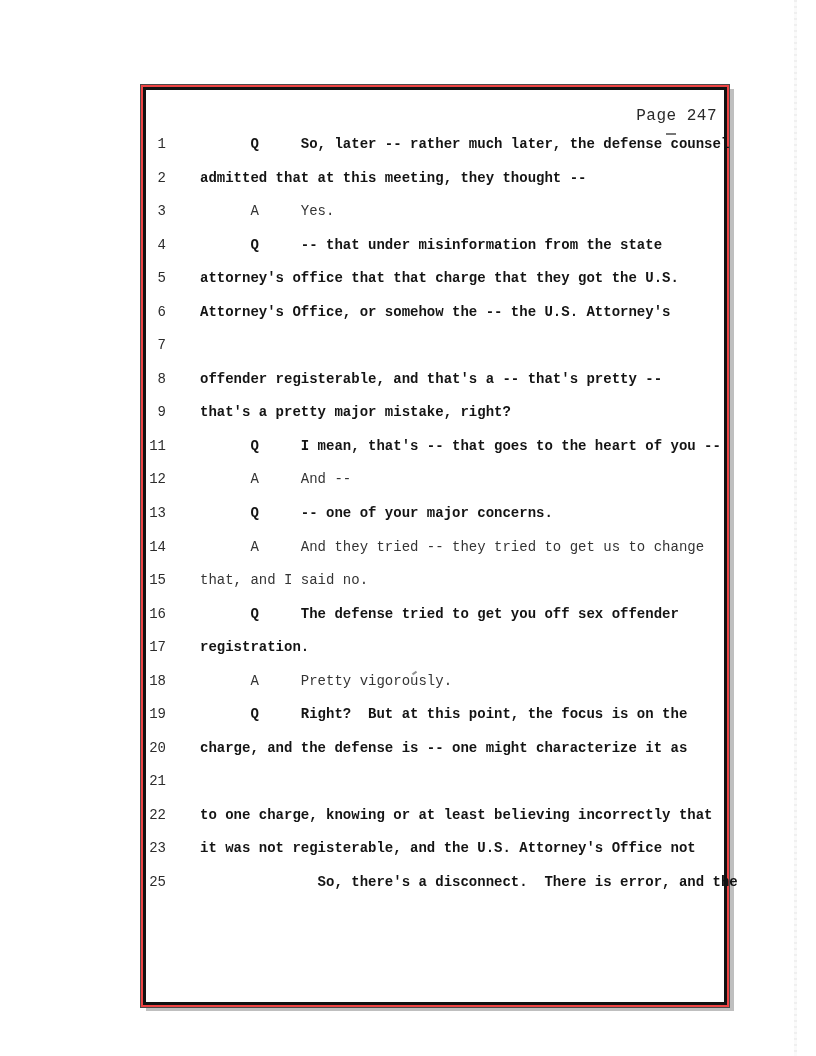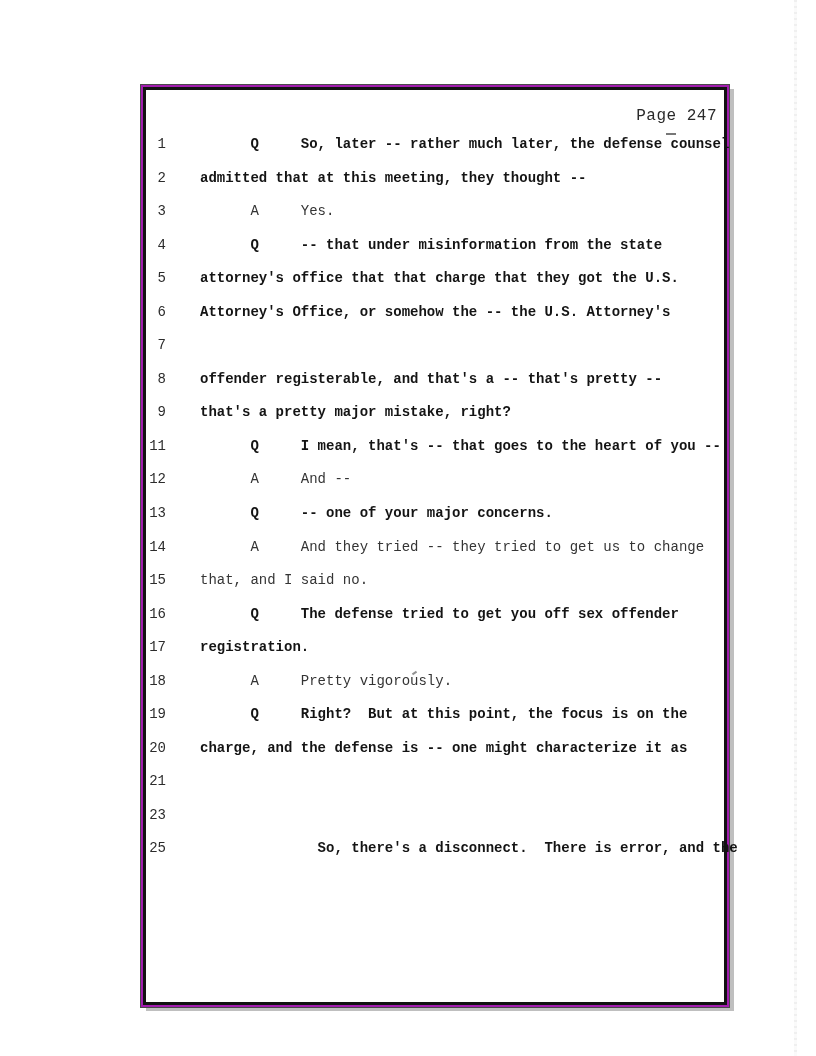--- a/index.html
+++ b/index.html
@@ -27,21 +27,21 @@
   
   .frame {
     position: absolute;
     left: 140px;
     top: 84px;
     width: 590px;
     height: 924px;
     box-sizing: border-box;
     border: 1px solid #4a4a4a;
     padding: 2px;
-    background: #a21caf;
+    background: #ef4444;
     box-shadow: 5px 4px 0 -1px #bfbfbf;
   }
   .frame-inner {
     width: 100%;
     height: 100%;
     box-sizing: border-box;
     border: 3px solid #121212;
     position: relative;
     background: #ffffff;
   }
@@ -134,17 +134,18 @@
         <div class="line regular"><span class="ln">12</span><span class="lt">      A     And --</span></div>
         <div class="line bold"><span class="ln">13</span><span class="lt">      Q     -- one of your major concerns.</span></div>
         <div class="line regular"><span class="ln">14</span><span class="lt">      A     And they tried -- they tried to get us to change</span></div>
         <div class="line regular"><span class="ln">15</span><span class="lt">that, and I said no.</span></div>
         <div class="line bold"><span class="ln">16</span><span class="lt">      Q     The defense tried to get you off sex offender</span></div>
         <div class="line bold"><span class="ln">17</span><span class="lt">registration.</span></div>
         <div class="line regular"><span class="ln">18</span><span class="lt">      A     Pretty vigorously.</span></div>
         <div class="line bold"><span class="ln">19</span><span class="lt">      Q     Right?  But at this point, the focus is on the</span></div>
         <div class="line bold"><span class="ln">20</span><span class="lt">charge, and the defense is -- one might characterize it as</span></div>
         <div class="line bold"><span class="ln">21</span></div>
-        <div class="line bold"><span class="ln">23</span></div>
+        <div class="line bold"><span class="ln">22</span><span class="lt">to one charge, knowing or at least believing incorrectly that</span></div>
+        <div class="line bold"><span class="ln">23</span><span class="lt">it was not registerable, and the U.S. Attorney's Office not</span></div>
         <div class="line bold"><span class="ln">25</span><span class="lt">              So, there's a disconnect.  There is error, and the</span></div>
       </div>
   </div>
 </div>
 
 </body></html>

